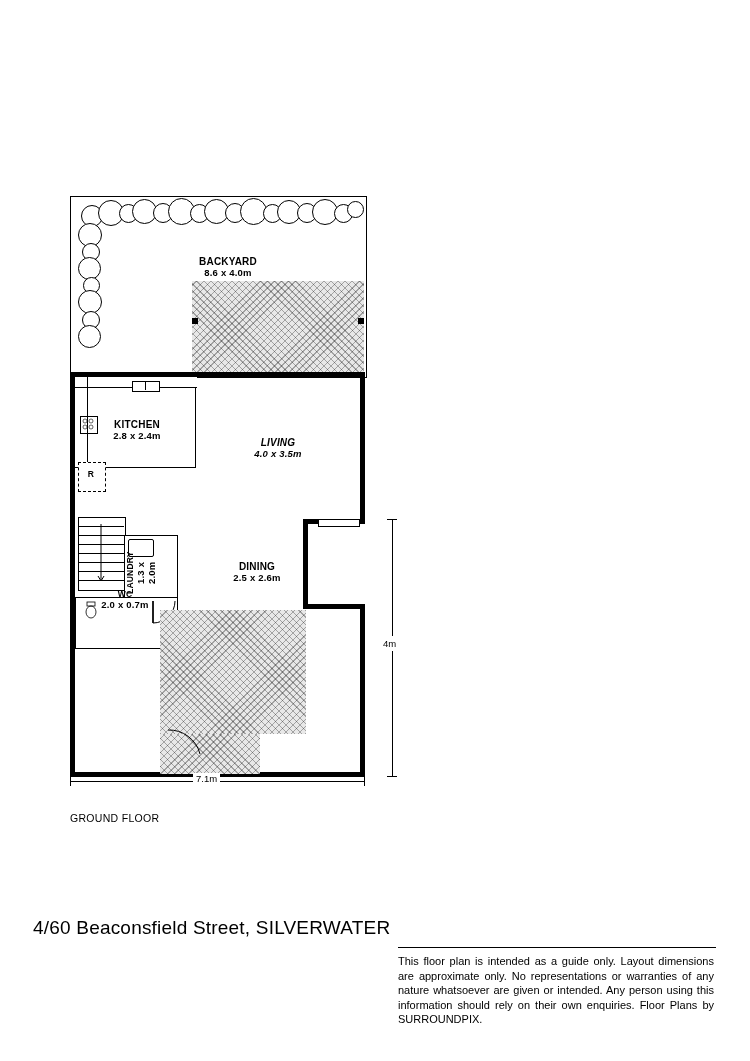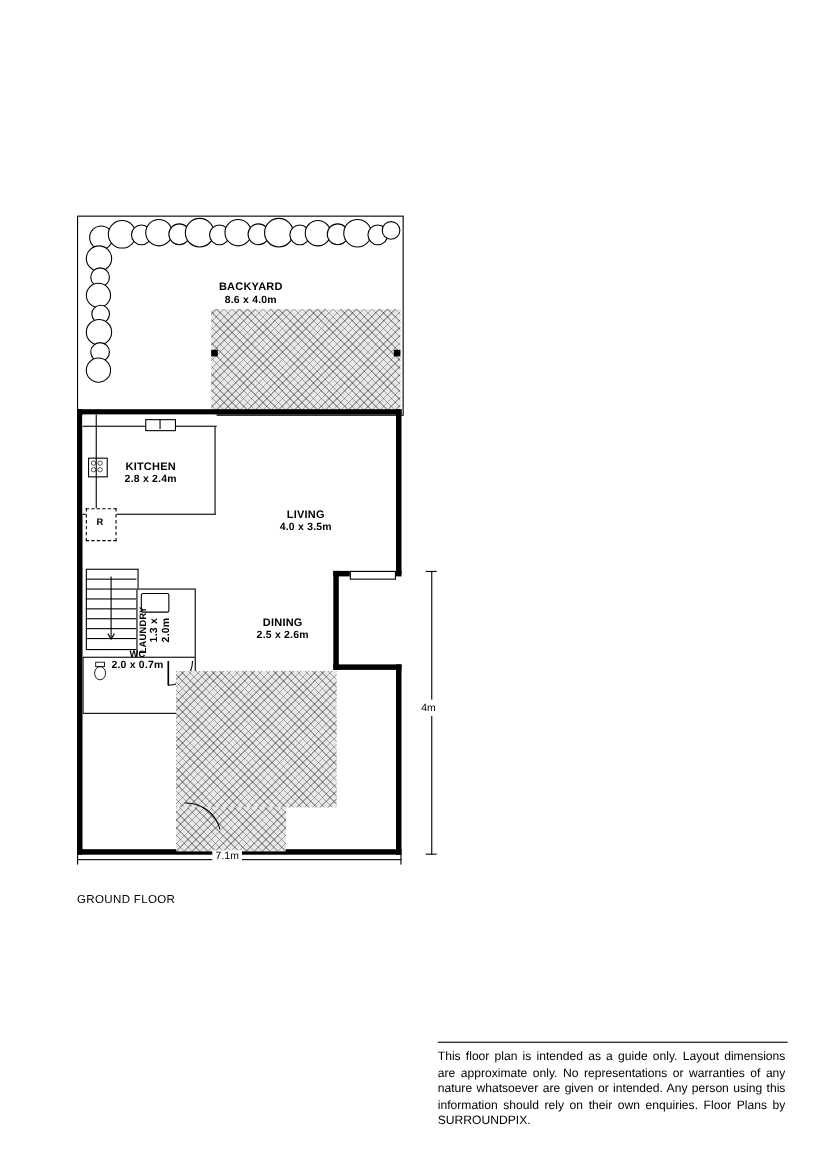--- a/index.html
+++ b/index.html
@@ -108,21 +108,21 @@
     <div class="thin" style="left:127px;top:381px;width:1px;height:9px;"></div>
 
     <div class="lbl" style="left:69px;top:419px;width:100px;">
       <span>KITCHEN</span>
       <span class="sub">2.8 x 2.4m</span>
     </div>
 
     <div class="abs" style="left:60px;top:462px;width:26px;height:28px;border:1px dashed #000;background:#fff;"></div>
     <div class="lbl small" style="left:60px;top:470px;width:26px;"><span>R</span></div>
 
-    <div class="lbl" style="left:205px;top:463px;width:110px;">
+    <div class="lbl" style="left:205px;top:437px;width:110px;font-style:italic;">
       <span>LIVING</span>
       <span class="sub">4.0 x 3.5m</span>
     </div>
 
     <div class="abs" style="left:60px;top:517px;width:46px;height:72px;border:1px solid #000;background:#fff;"></div>
     <div>
       <div class="stairline" style="left:60px;top:526px;width:46px;"></div>
       <div class="stairline" style="left:60px;top:535px;width:46px;"></div>
       <div class="stairline" style="left:60px;top:544px;width:46px;"></div>
       <div class="stairline" style="left:60px;top:553px;width:46px;"></div>
@@ -235,16 +235,17 @@
     
     
     
 
     
     
 
     
   </div>
 
+  <div class="title" style="left:33px;top:917px;">4/60 Beaconsfield Street, SILVERWATER</div>
   <div class="hr" style="left:398px;top:947px;width:318px;"></div>
   <div class="disclaimer" style="left:398px;top:954px;width:316px;">This floor plan is intended as a guide only. Layout dimensions are approximate only. No representations or warranties of any nature whatsoever are given or intended. Any person using this information should rely on their own enquiries. Floor Plans by  SURROUNDPIX.</div>
 
 </div>
 
 </body></html>

